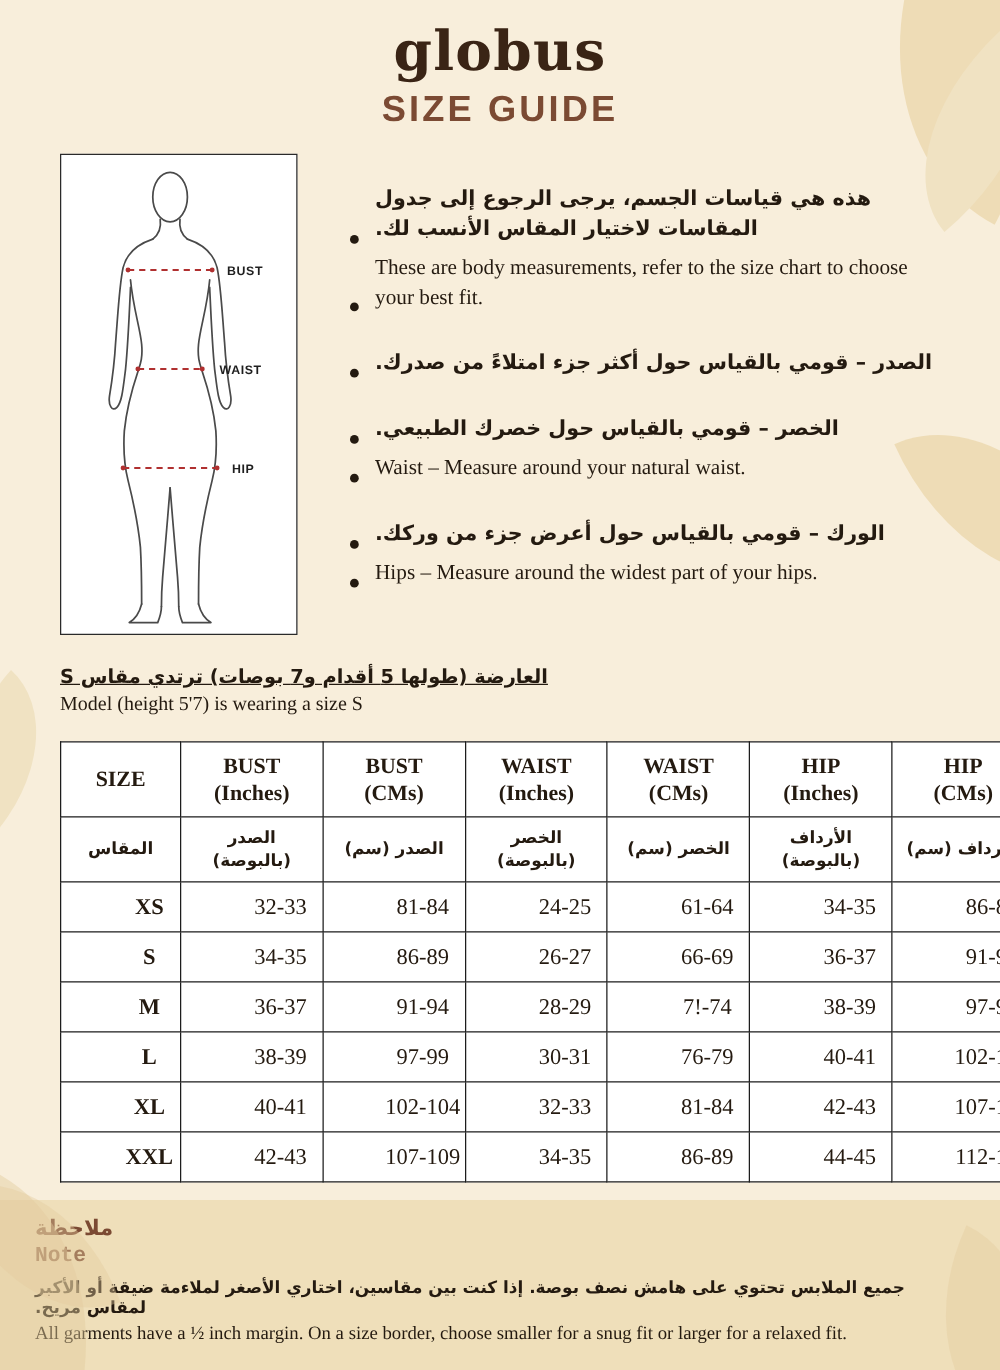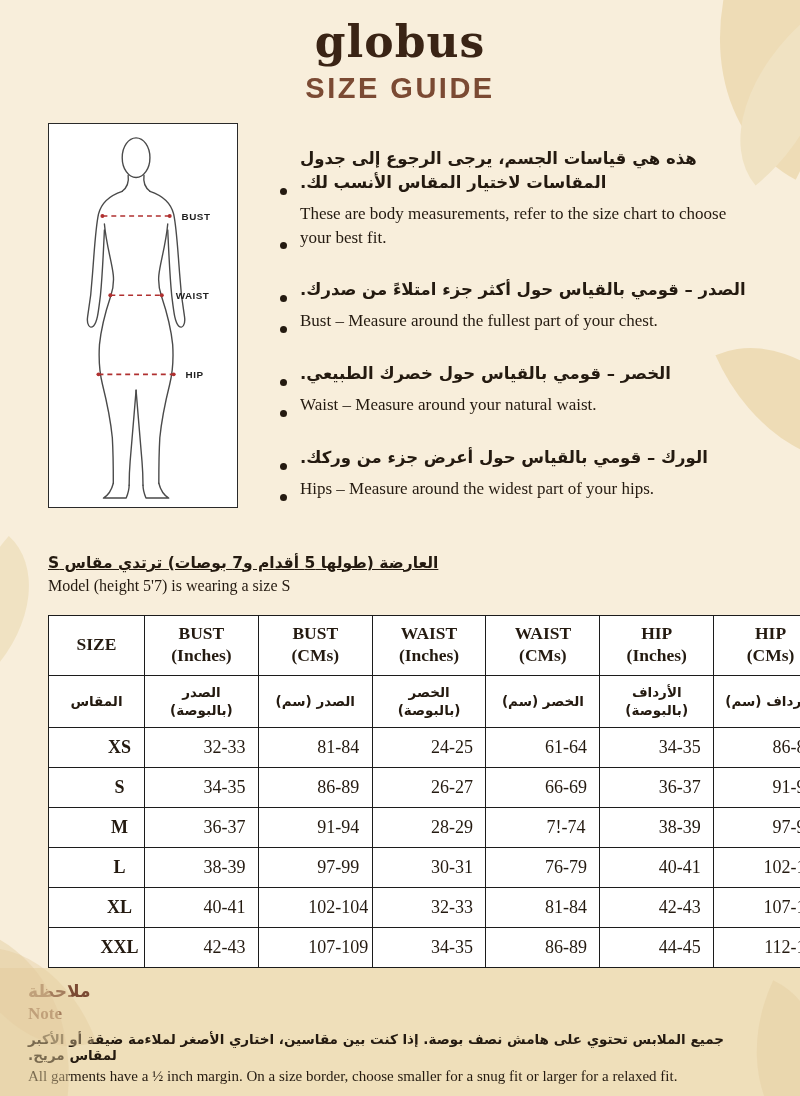--- a/index.html
+++ b/index.html
@@ -57,21 +57,21 @@
   th.h-en { font-size: 17.5px; font-weight: bold; height: 60px; white-space: pre-line; line-height: 1.25; }
   th.h-ar { font-family: "DejaVu Sans", sans-serif; font-size: 13.5px; font-weight: bold; height: 52px; white-space: pre-line; line-height: 1.35; }
   .size-table td { font-size: 18px; height: 40px; padding-left: 48px; }
   td.size-cell { font-weight: bold; }
 
   .note-band {
     position: relative; z-index: 1; background: #efdfba;
     text-align: left; padding: 13px 28px 0 28px; height: 136px;
   }
   .nb-title-ar { font-family: "DejaVu Sans", sans-serif; font-weight: bold; font-size: 17px; color: #7b4a33; }
-  .nb-title-en { font-family: Liberation Serif, serif; font-weight: bold; font-size: 17px; color: #7b4a33; margin-top: 3px; }
+  .nb-title-en { font-family: Liberation Mono, monospace; font-weight: bold; font-size: 17px; color: #7b4a33; margin-top: 3px; }
   .nb-ar { font-family: "DejaVu Sans", sans-serif; font-weight: bold; font-size: 13.5px; margin-top: 7px; }
   .nb-en { font-size: 15px; margin-top: 5px; }
 </style>
 </head>
 <body>
 
 <div class="page">
 
   <div class="leaf leaf-tr1"></div>
   <div class="leaf leaf-tr2"></div>
@@ -135,24 +135,20 @@
           <div class="b-line">
             <span class="dot"></span>
             <span class="b-en">These are body measurements, refer to the size chart to choose your best fit.</span>
           </div>
         </div>
         <div class="group">
           <div class="b-line">
             <span class="dot"></span>
             <span class="b-ar" dir="rtl">الصدر – قومي بالقياس حول أكثر جزء امتلاءً من صدرك.</span>
           </div>
-          <div class="b-line">
-            <span class="dot"></span>
-            <span class="b-en">Bust – Measure around the fullest part of your chest.</span>
-          </div>
         </div>
         <div class="group">
           <div class="b-line">
             <span class="dot"></span>
             <span class="b-ar" dir="rtl">الخصر – قومي بالقياس حول خصرك الطبيعي.</span>
           </div>
           <div class="b-line">
             <span class="dot"></span>
             <span class="b-en">Waist – Measure around your natural waist.</span>
           </div>

